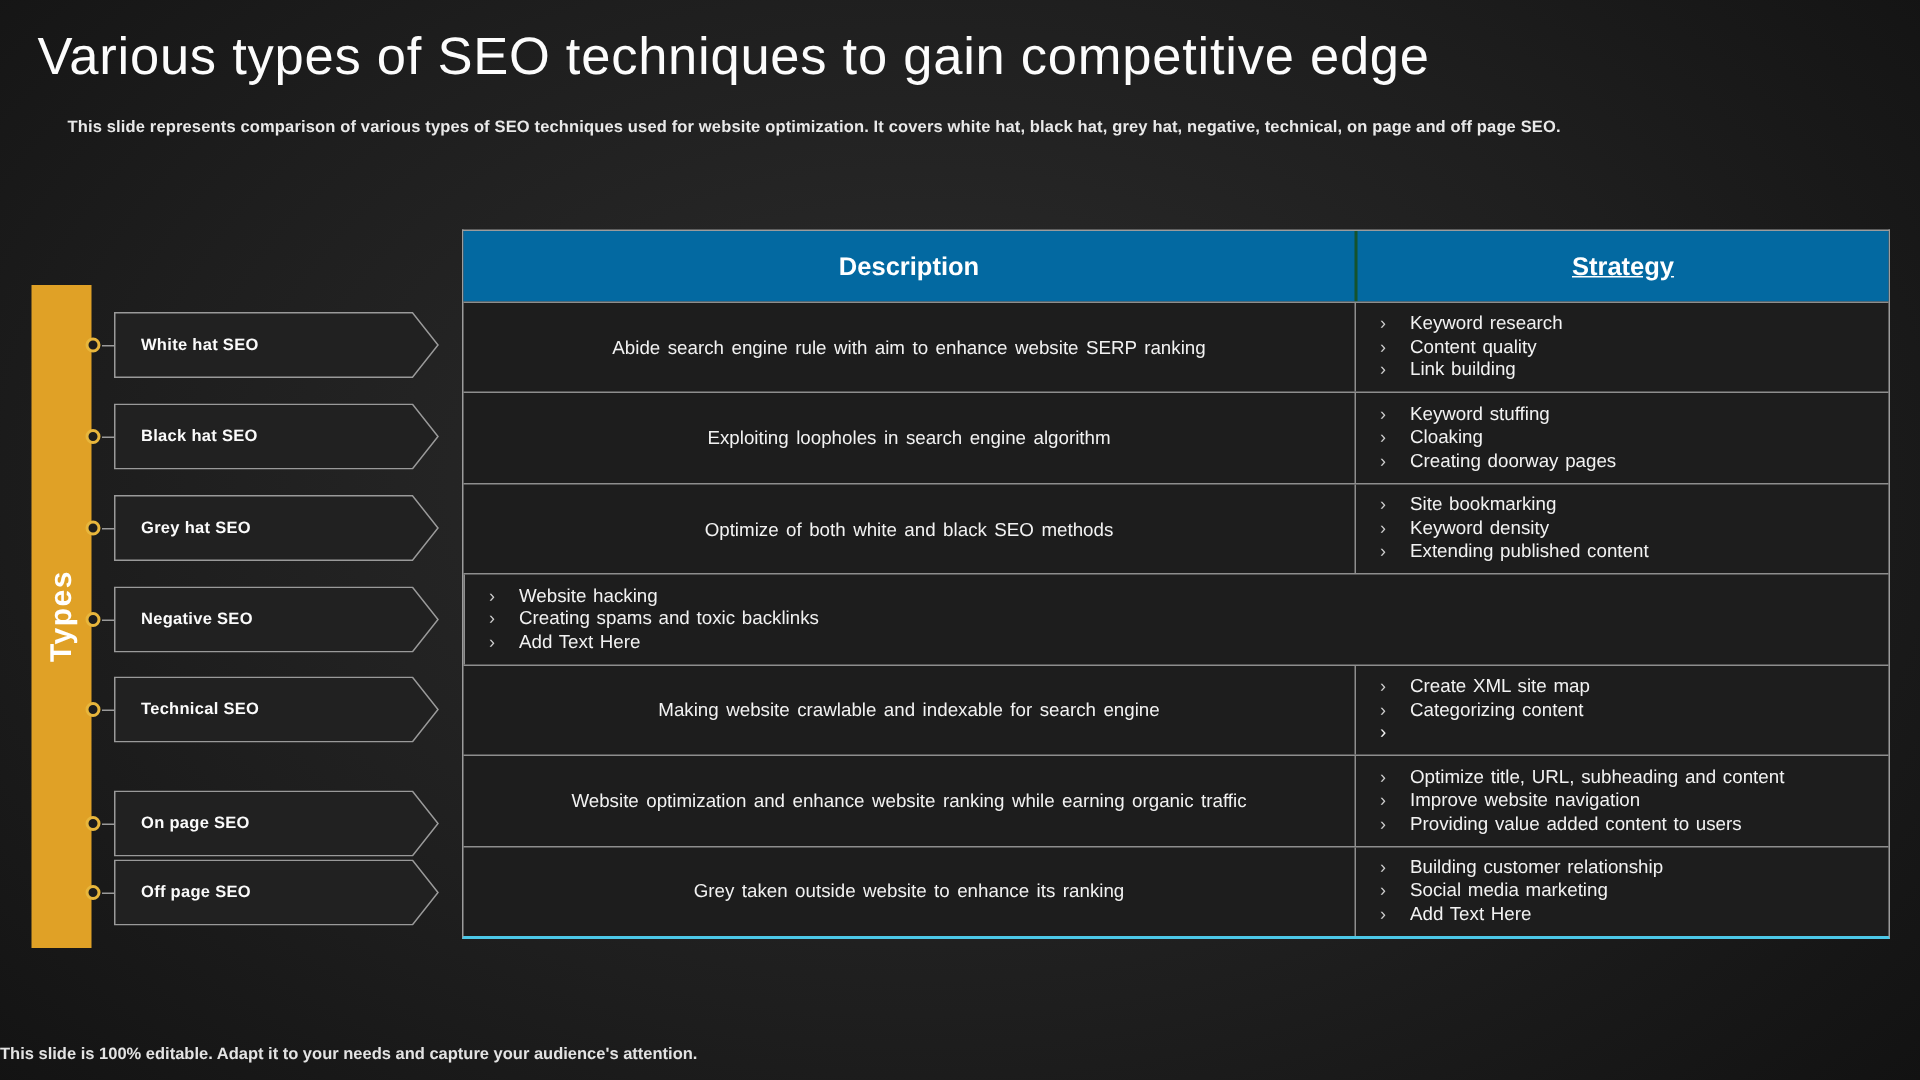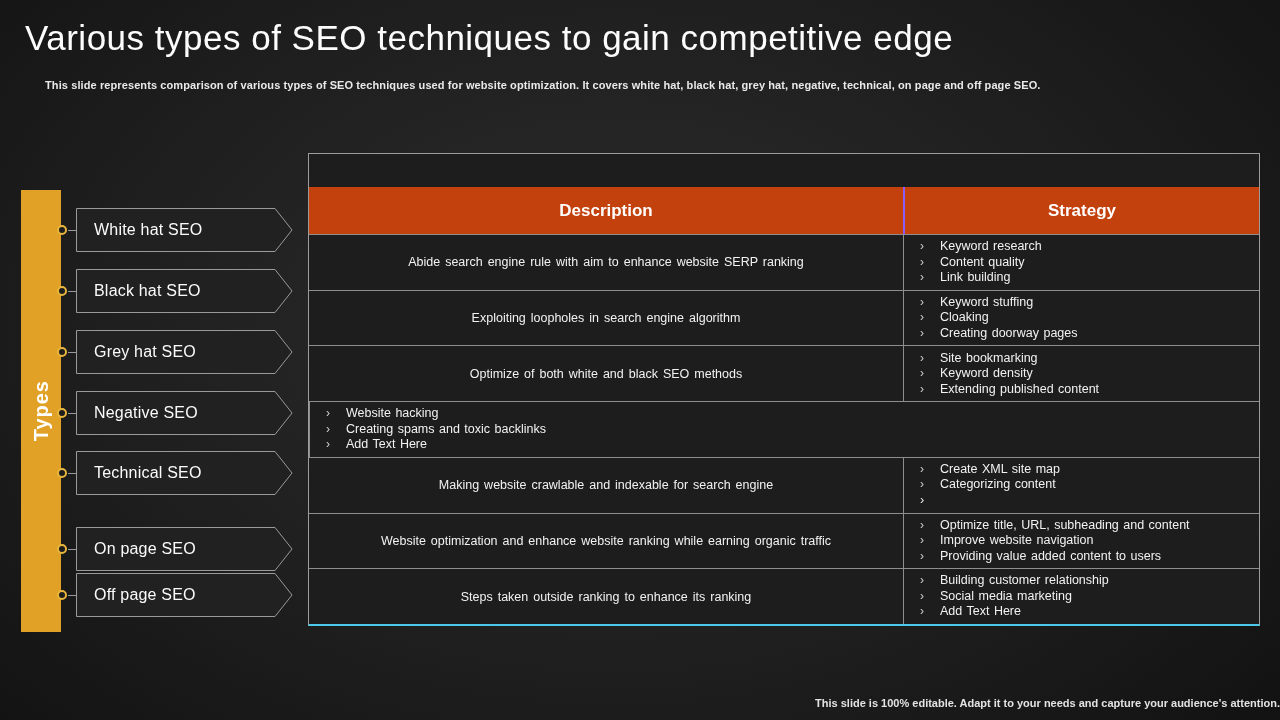--- a/index.html
+++ b/index.html
@@ -38,56 +38,56 @@
     width:10px; height:10px; border-radius:50%;
     border:2px solid #e8b63c; background:#1d1d1d;
   }
   .arrow-item .node-line {
     position:absolute; left:68px; top:50%; width:9px; height:0;
     border-top:1px solid #9a9a9a;
   }
   .arrow-item svg { position:absolute; left:76px; top:0; }
   .arrow-item .arrow-label {
     position:absolute; left:94px; top:0; height:44px; line-height:44px;
-    font-size:16px; font-weight:400; color:#fbfbfb; letter-spacing:0.2px;
+    font-size:11px; font-weight:700; color:#fbfbfb; letter-spacing:0.2px;
   }
   
   .seo-table {
     position:absolute; left:308px; top:153px; width:952px; height:473px;
     display:flex; flex-direction:column;
     border:1px solid #9c9c9c; border-bottom:2px solid #4cc8e8;
     background:#1d1d1d;
   }
-  .thead { display:flex; height:47px; flex:0 0 47px; background:#c2410c;margin-top:33px; }
+  .thead { display:flex; height:47px; flex:0 0 47px; background:#0369a1; }
   .th {
     display:flex; align-items:center; justify-content:center;
     font-size:17px; font-weight:700; color:#ffffff;
   }
   .th.desc-col { flex:0 0 594px; }
-  .th.strat-col { flex:1 1 auto; border-left:2px solid #8b5cf6; }
+  .th.strat-col { flex:1 1 auto; border-left:2px solid #14532d;text-decoration:underline; }
   .tbody { display:flex; flex-direction:column; flex:1 1 auto; }
   .trow { display:flex; flex:1 1 auto; border-top:1px solid #8e8e8e; }
   .td-desc {
     flex:0 0 594px; display:flex; align-items:center; justify-content:center;
     text-align:center; font-size:12.5px; color:#f2f2f2; word-spacing:1.5px;
     padding:16px 20px;
   }
   .td-strat {
     flex:1 1 auto; border-left:1px solid #8e8e8e;
     display:flex; flex-direction:column; justify-content:center;
     padding:4px 6px 4px 14px;
   }
   .strategy-item { display:flex; align-items:baseline; line-height:15.5px; }
   .strategy-item .chev {
     flex:0 0 auto; width:22px; color:#cfcfcf; font-size:12px; text-align:left;
     padding-left:2px;
   }
   .strategy-item span:last-child { font-size:12.5px; color:#f2f2f2; word-spacing:1px; }
   .footer {
-    position:absolute; left:0; top:697px; width:1280px; text-align:right;
+    position:absolute; left:0; top:697px; width:1280px; text-align:left;
     font-size:11px; font-weight:700; color:#e3e3e3;
   }
 </style>
 </head>
 <body>
 
 <div id="slide">
 
   <div class="title">Various types of SEO techniques to gain competitive edge</div>
   <div class="subtitle">This slide represents comparison of various types of SEO techniques used for website optimization. It covers white hat, black hat, grey hat, negative, technical, on page and off page SEO.</div>
@@ -255,21 +255,21 @@
               <span class="chev">›</span>
               <span>Improve website navigation</span>
             </div>
             <div class="strategy-item">
               <span class="chev">›</span>
               <span>Providing value added content to users</span>
             </div>
           </div>
   </div>
         <div class="trow">
-    <div class="td-desc">Steps taken outside ranking to enhance its ranking</div>
+    <div class="td-desc">Grey taken outside website to enhance its ranking</div>
     <div class="td-strat">
             <div class="strategy-item">
               <span class="chev">›</span>
               <span>Building customer relationship</span>
             </div>
             <div class="strategy-item">
               <span class="chev">›</span>
               <span>Social media marketing</span>
             </div>
             <div class="strategy-item">

